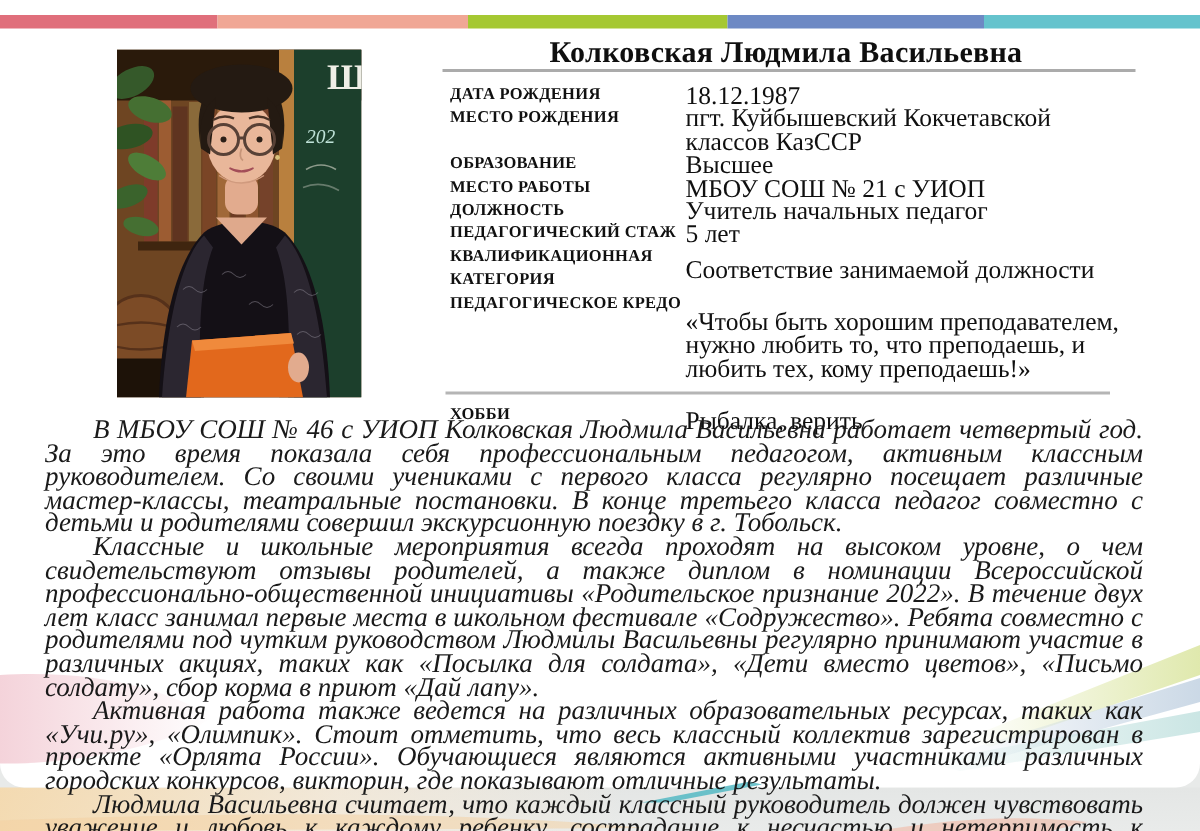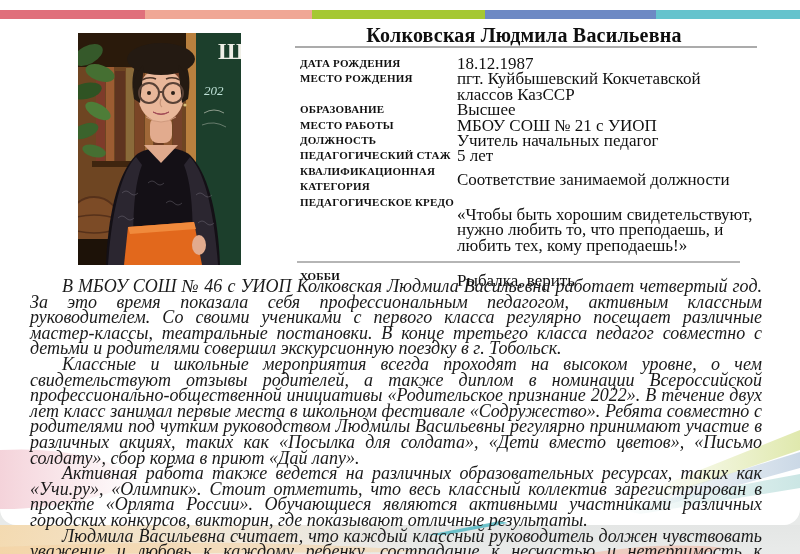--- a/index.html
+++ b/index.html
@@ -221,21 +221,21 @@
   <div class="drow">
     <div class="dlabel">ПЕДАГОГИЧЕСКИЙ СТАЖ</div>
     <div class="dvalue">5 лет</div>
   </div>
   <div class="drow drow-qual">
     <div class="dlabel">КВАЛИФИКАЦИОННАЯ КАТЕГОРИЯ</div>
     <div class="dvalue">Соответствие занимаемой должности</div>
   </div>
   <div class="drow drow-credo">
     <div class="dlabel">ПЕДАГОГИЧЕСКОЕ КРЕДО</div>
-    <div class="dvalue">«Чтобы быть хорошим свидетельствуют, нужно любить то, что преподаешь, и любить тех, кому преподаешь!»</div>
+    <div class="dvalue">«Чтобы быть хорошим преподавателем, нужно любить то, что преподаешь, и любить тех, кому преподаешь!»</div>
   </div>
   <div class="drow drow-hobby">
     <div class="dlabel">ХОББИ</div>
     <div class="dvalue">Рыбалка, верить</div>
   </div>
 </div>
 
 <div class="details-rule"></div>
 
 <div class="bodytext">

